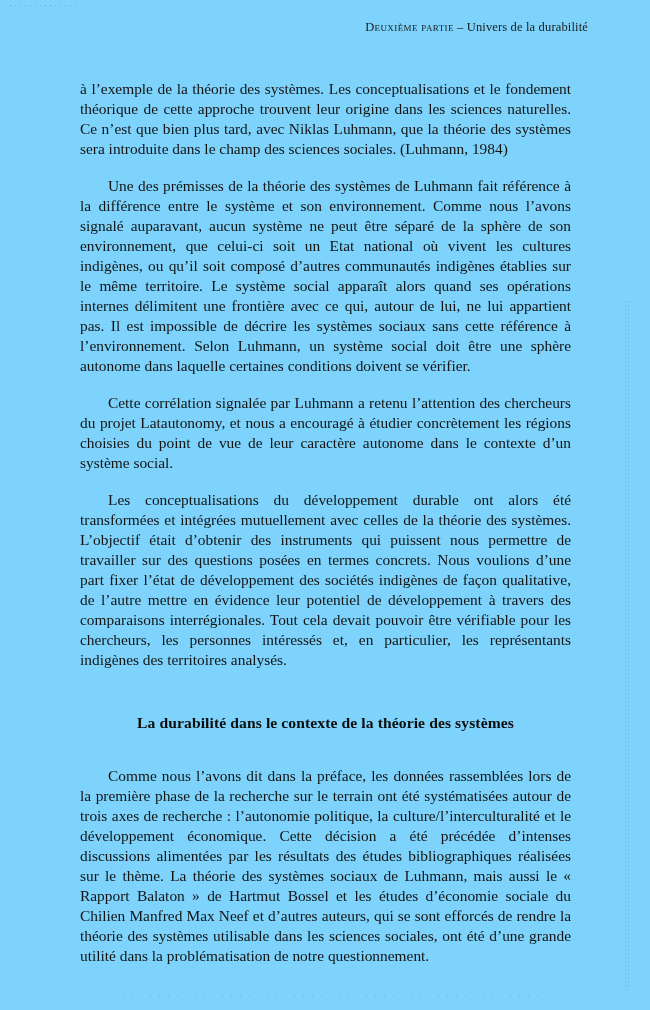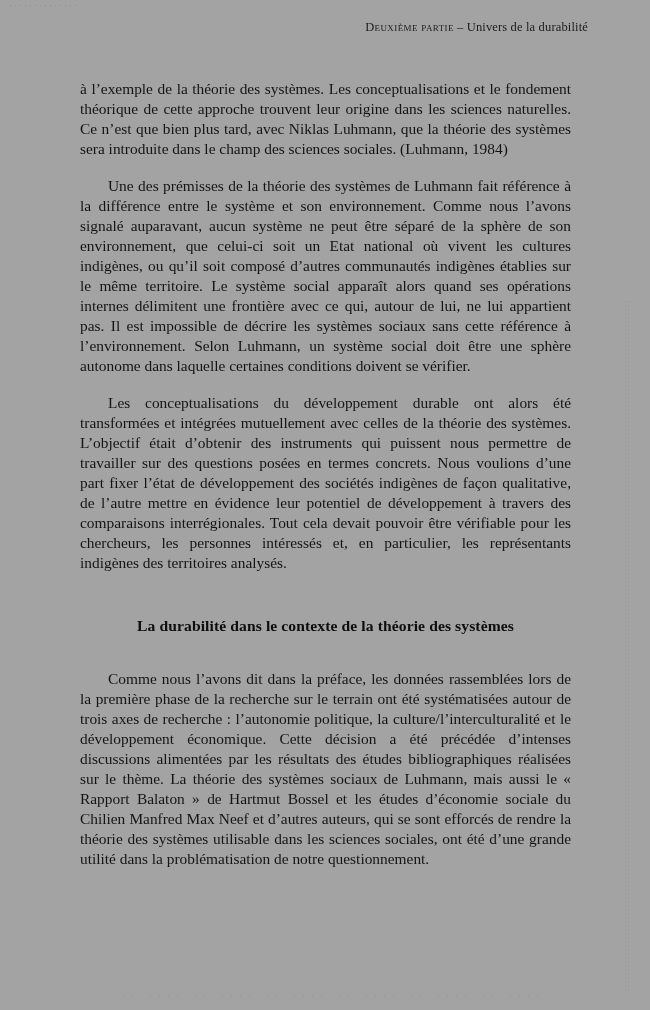--- a/index.html
+++ b/index.html
@@ -6,21 +6,21 @@
   html, body {
     margin: 0;
     padding: 0;
     background: #ffffff;
   }
 
   .page {
     position: relative;
     width: 650px;
     height: 1010px;
-    background: #a3a3a3;
+    background: #7dd3fc;
     overflow: hidden;
     font-family: "Liberation Serif", "DejaVu Serif", serif;
     color: #111111;
     -webkit-font-smoothing: antialiased;
   }
 
   
   .scan-edge-top {
     position: absolute;
     top: 4px;
@@ -139,20 +139,21 @@
     <span class="part-label">Deuxième partie</span><span class="dash"> </span><span>–</span>
     <span>Univers de la durabilité</span>
   </div>
 
   <div class="textblock">
 
     <p class="body no-indent">à l’exemple de la théorie des systèmes. Les conceptualisations et le fondement théorique de cette approche trouvent leur origine dans les sciences naturelles. Ce n’est que bien plus tard, avec Niklas Luhmann, que la théorie des systèmes sera introduite dans le champ des sciences sociales. (Luhmann, 1984)</p>
 
     <p class="body">Une des prémisses de la théorie des systèmes de Luhmann fait référence à la différence entre le système et son environnement. Comme nous l’avons signalé auparavant, aucun système ne peut être séparé de la sphère de son environnement, que celui-ci soit un Etat national où vivent les cultures indigènes, ou qu’il soit composé d’autres communautés indigènes établies sur le même territoire. Le système social apparaît alors quand ses opérations internes délimitent une frontière avec ce qui, autour de lui, ne lui appartient pas. Il est impossible de décrire les systèmes sociaux sans cette référence à l’environnement. Selon Luhmann, un système social doit être une sphère autonome dans laquelle certaines conditions doivent se vérifier.</p>
 
+    <p class="body">Cette corrélation signalée par Luhmann a retenu l’attention des chercheurs du projet Latautonomy, et nous a encouragé à étudier concrètement les régions choisies du point de vue de leur caractère autonome dans le contexte d’un système social.</p>
 
     <p class="body">Les conceptualisations du développement durable ont alors été transformées et intégrées mutuellement avec celles de la théorie des systèmes. L’objectif était d’obtenir des instruments qui puissent nous permettre de travailler sur des questions posées en termes concrets. Nous voulions d’une part fixer l’état de développement des sociétés indigènes de façon qualitative, de l’autre mettre en évidence leur potentiel de développement à travers des comparaisons interrégionales. Tout cela devait pouvoir être vérifiable pour les chercheurs, les personnes intéressés et, en particulier, les représentants indigènes des territoires analysés.</p>
 
     <div class="gap-before-heading"></div>
 
     <h2 class="section-heading">La durabilité dans le contexte de la théorie des systèmes</h2>
 
     <div class="gap-after-heading"></div>
 
     <p class="body">Comme nous l’avons dit dans la préface, les données rassemblées lors de la première phase de la recherche sur le terrain ont été systématisées autour de trois axes de recherche : l’autonomie politique, la culture/l’interculturalité et le développement économique. Cette décision a été précédée d’intenses discussions alimentées par les résultats des études bibliographiques réalisées sur le thème. La théorie des systèmes sociaux de Luhmann, mais aussi le « Rapport Balaton » de Hartmut Bossel et les études d’économie sociale du Chilien Manfred Max Neef et d’autres auteurs, qui se sont efforcés de rendre la théorie des systèmes utilisable dans les sciences sociales, ont été d’une grande utilité dans la problématisation de notre questionnement.</p>

